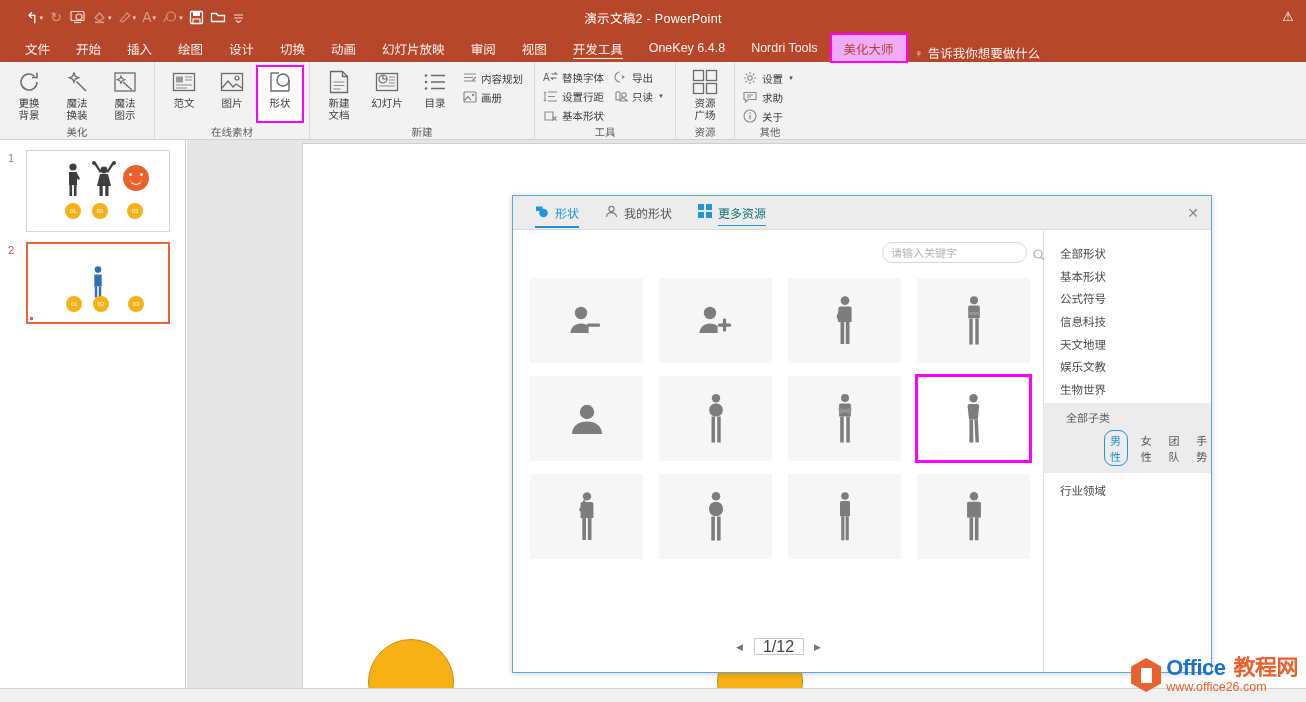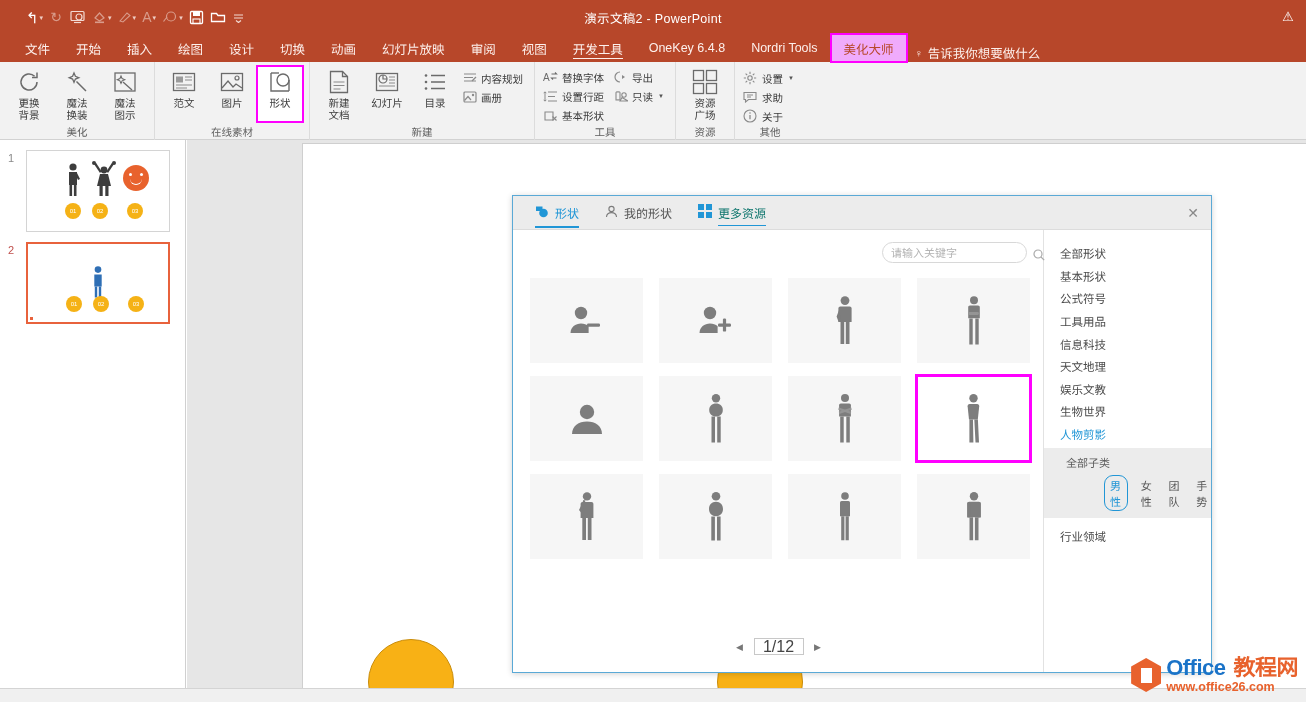--- a/index.html
+++ b/index.html
@@ -221,21 +221,21 @@
   }
   .wm-hex {
     width: 30px; height: 34px; background: #e8622d; flex: none;
     clip-path: polygon(50% 0, 100% 25%, 100% 75%, 50% 100%, 0 75%, 0 25%);
     display: flex; align-items: center; justify-content: center;
   }
   .wm-hex i { display: block; width: 11px; height: 15px; background: #fff; }
   .wm-text { display: flex; flex-direction: column; line-height: 1; }
   .wm-t1 { font-size: 22px; font-weight: bold; color: #1a73c8; letter-spacing: -.5px; }
   .wm-t1 em { font-style: normal; color: #e8622d; padding-left: 8px; }
-  .wm-t2 { font-size: 12.5px; font-weight: bold; color: #e8622d; margin-top: 2px; }
+  .wm-t2 { font-size: 12.5px; font-weight: normal; color: #e8622d; margin-top: 2px; }
 </style>
 </head>
 <body>
 
 <div id="app">
 
   <div class="titlebar">
     <div class="qat">
       <div class="qat-btn strong">↰<span class="qat-caret">▾</span></div>
       <div class="qat-btn dim">↻</div>
@@ -775,26 +775,24 @@
           <div class="pg-arrow">◀</div>
           <div class="pg-box">1/12</div>
           <div class="pg-arrow">▶</div>
         </div>
       </div>
 
       <div class="dlg-side">
         <div class="cat">全部形状</div>
         <div class="cat">基本形状</div>
         <div class="cat">公式符号</div>
-        <div class="cat">工具用品</div>
         <div class="cat">信息科技</div>
         <div class="cat">天文地理</div>
         <div class="cat">娱乐文教</div>
         <div class="cat">生物世界</div>
-        <div class="cat active">人物剪影</div>
 
         <div class="subcats">
           <div class="subcat-all">全部子类</div>
           <div class="subcat-row">
             <span class="chip on">男性</span>
             <span class="chip">女性</span>
             <span class="chip">团队</span>
             <span class="chip">手势</span>
           </div>
         </div>

